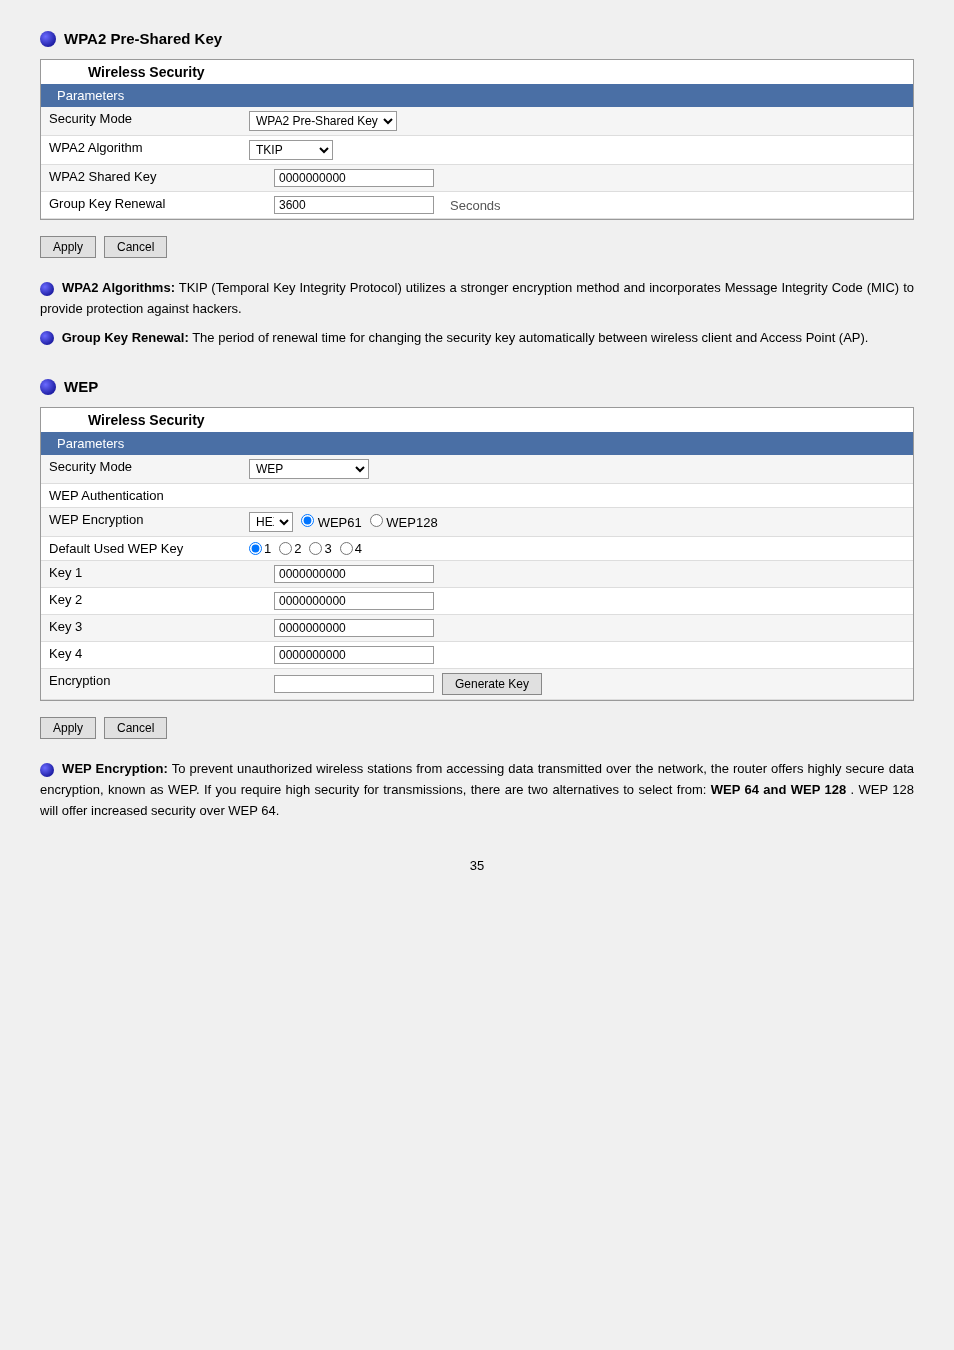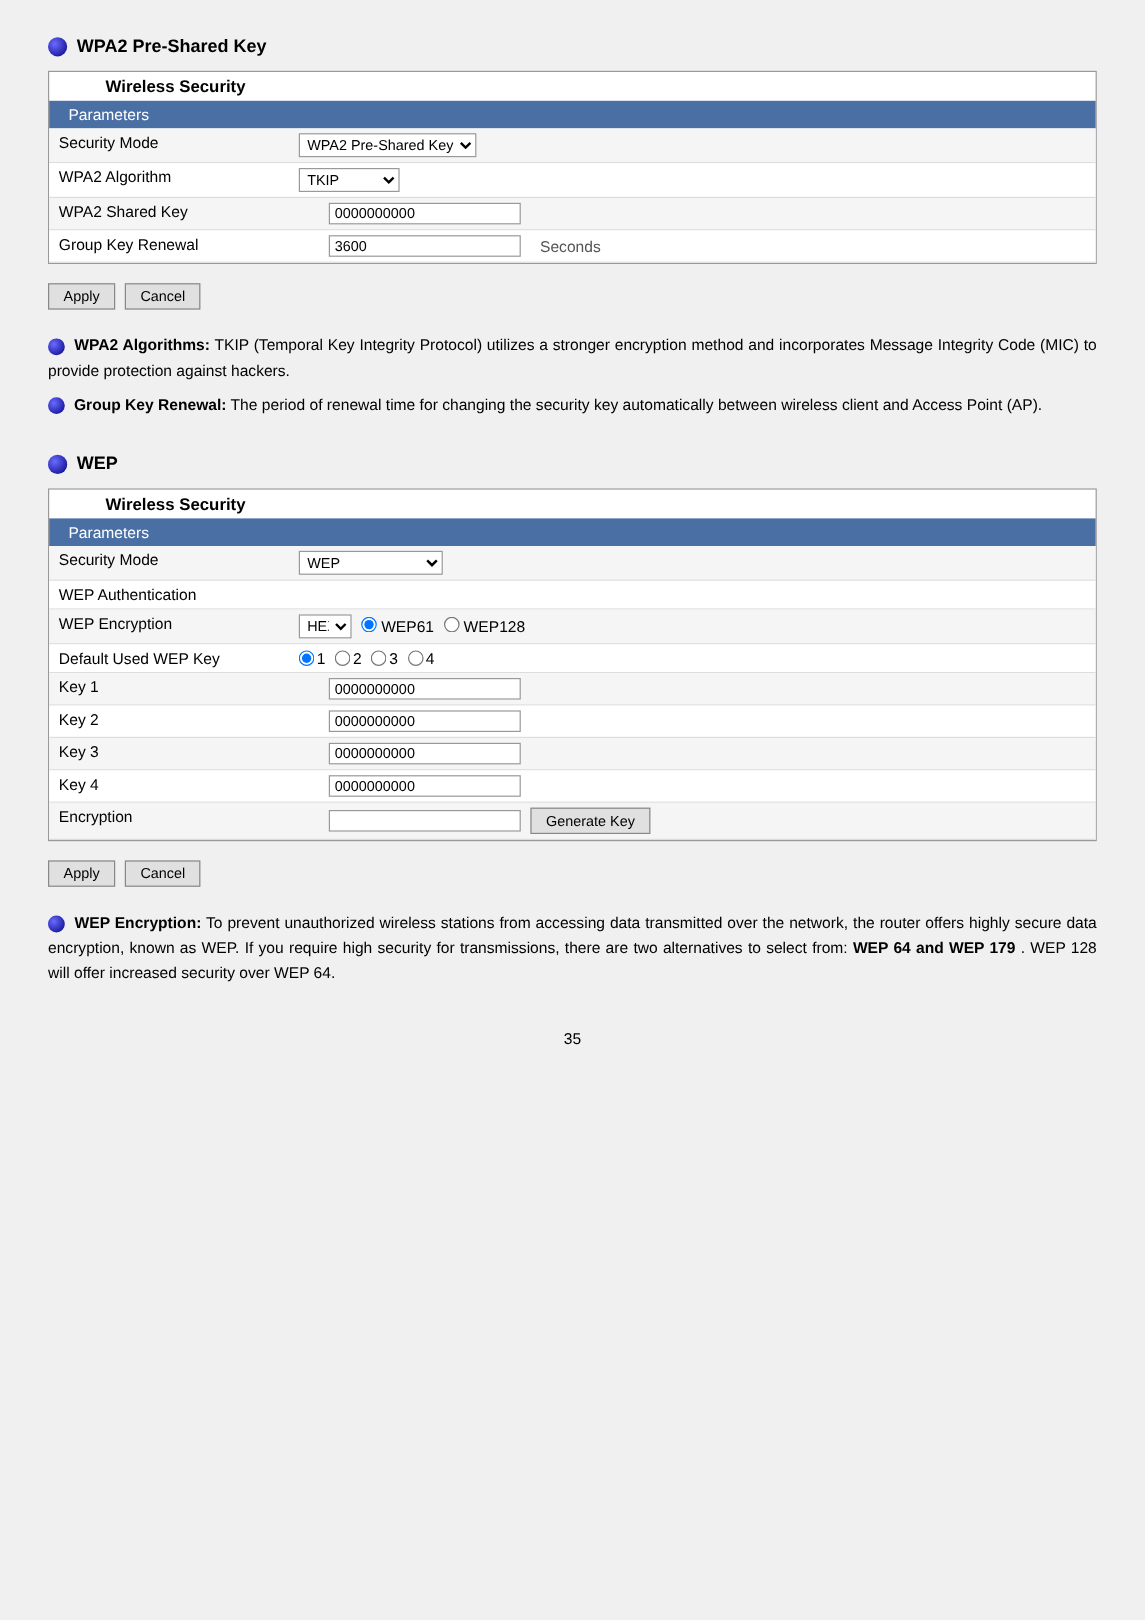--- a/index.html
+++ b/index.html
@@ -291,18 +291,18 @@
 <div class="btn-row">
   <button>Apply</button>
   <button>Cancel</button>
 </div>
 
 <div class="desc-block">
   <p>
     <span class="bullet-icon" style="width:14px;height:14px;display:inline-block;vertical-align:middle;margin-right:4px;"></span>
     <strong>WEP Encryption:</strong>
     <span> To prevent unauthorized wireless stations from accessing data transmitted over the network, the router offers highly secure data encryption, known as WEP. If you require high security for transmissions, there are two alternatives to select from: </span>
-    <strong>WEP 64 and WEP 179</strong>
+    <strong>WEP 64 and WEP 128</strong>
     <span>. WEP 128 will offer increased security over WEP 64.</span>
   </p>
 </div>
 
 <div class="page-num">35</div>
 
 </body></html>

